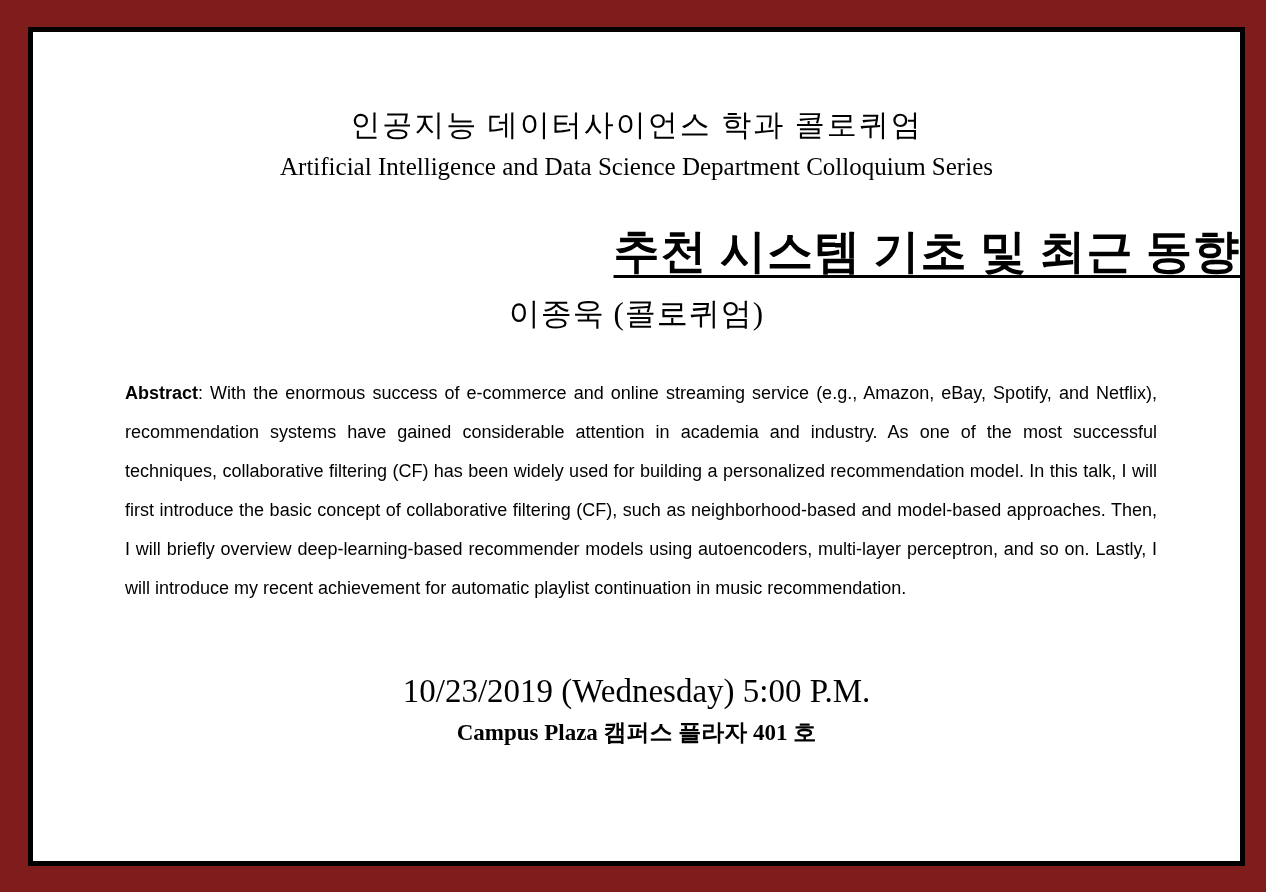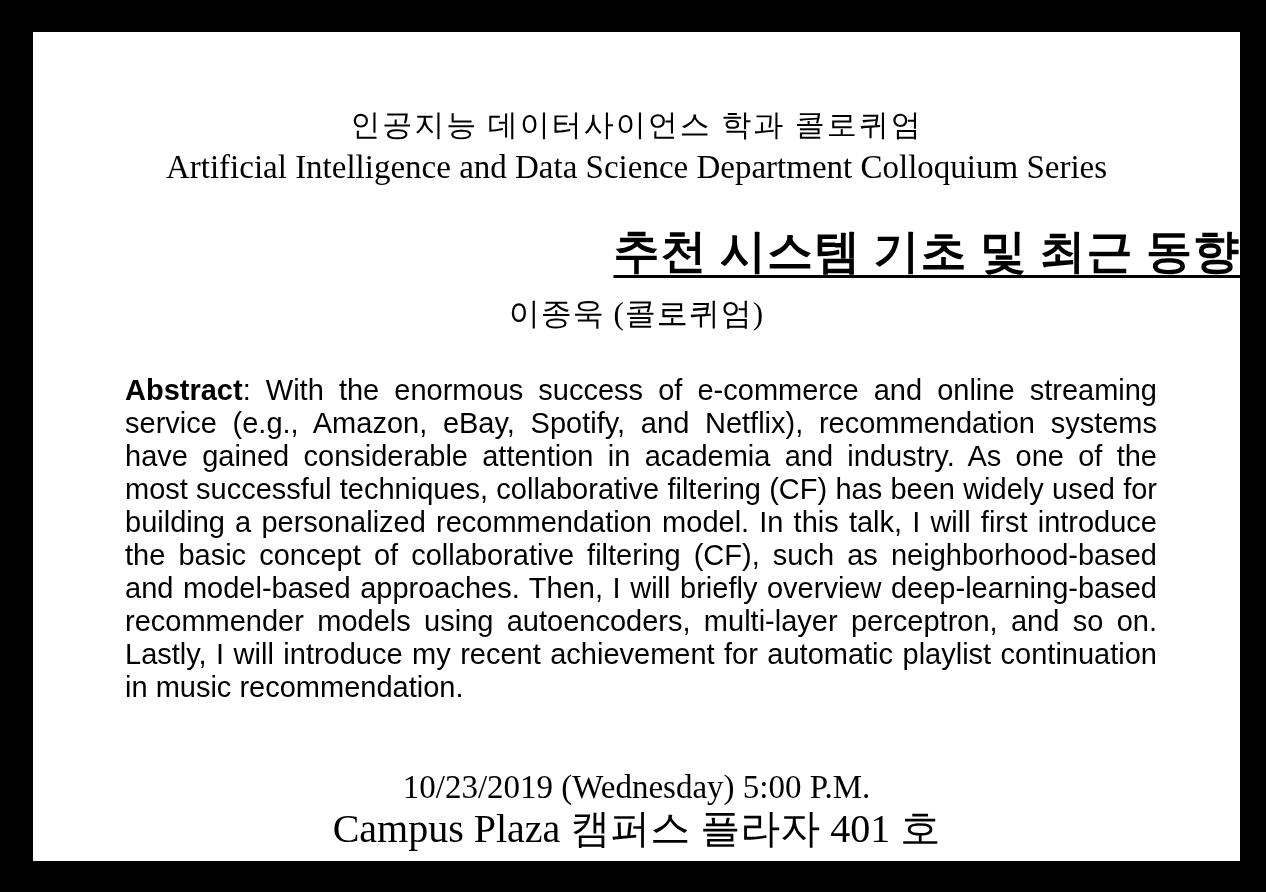--- a/index.html
+++ b/index.html
@@ -4,21 +4,21 @@
 <style>
   html, body {
     margin: 0;
     padding: 0;
     background: #ffffff;
   }
   .page {
     position: relative;
     width: 1266px;
     height: 892px;
-    background: #000000;
+    background: #7f1d1d;
     overflow: hidden;
   }
   .frame {
     position: absolute;
     left: 28px;
     top: 27px;
     width: 1217px;
     height: 839px;
     box-sizing: border-box;
     border: 5px solid #000000;
@@ -35,21 +35,21 @@
   .header-block {
     margin-top: 72px;
     text-align: center;
   }
   .korean-header {
     font-size: 30px;
     line-height: 42px;
     letter-spacing: 2px;
   }
   .english-header {
-    font-size: 33px;
+    font-size: 25px;
     line-height: 42px;
   }
   .talk-title {
     margin-top: 36px;
     text-align: right;
     font-size: 46px;
     line-height: 56px;
     font-weight: bold;
     text-decoration: underline;
     text-decoration-thickness: 3px;
@@ -58,38 +58,39 @@
   }
   .speaker {
     margin-top: 14px;
     text-align: center;
     font-size: 31px;
     line-height: 40px;
     letter-spacing: 1px;
   }
   .abstract {
     margin: 40px 83px 0 92px;
-    font-size: 29px;
-    line-height: 33px;
+    font-size: 18px;
+    line-height: 39px;
     text-align: justify;
   }
   .abstract .label {
     font-weight: bold;
   }
   .event-block {
     margin-top: 62px;
     text-align: center;
   }
   .event-datetime {
     font-size: 33px;
     line-height: 42px;
   }
   .event-location {
-    font-size: 40px;
+    font-size: 23px;
     line-height: 42px;
+    font-weight: bold;
   }
 </style>
 </head>
 <body>
 
 <div class="page">
   <div class="frame">
 
     <div class="header-block">
       <div class="korean-header serif">인공지능 데이터사이언스 학과 콜로퀴엄</div>

